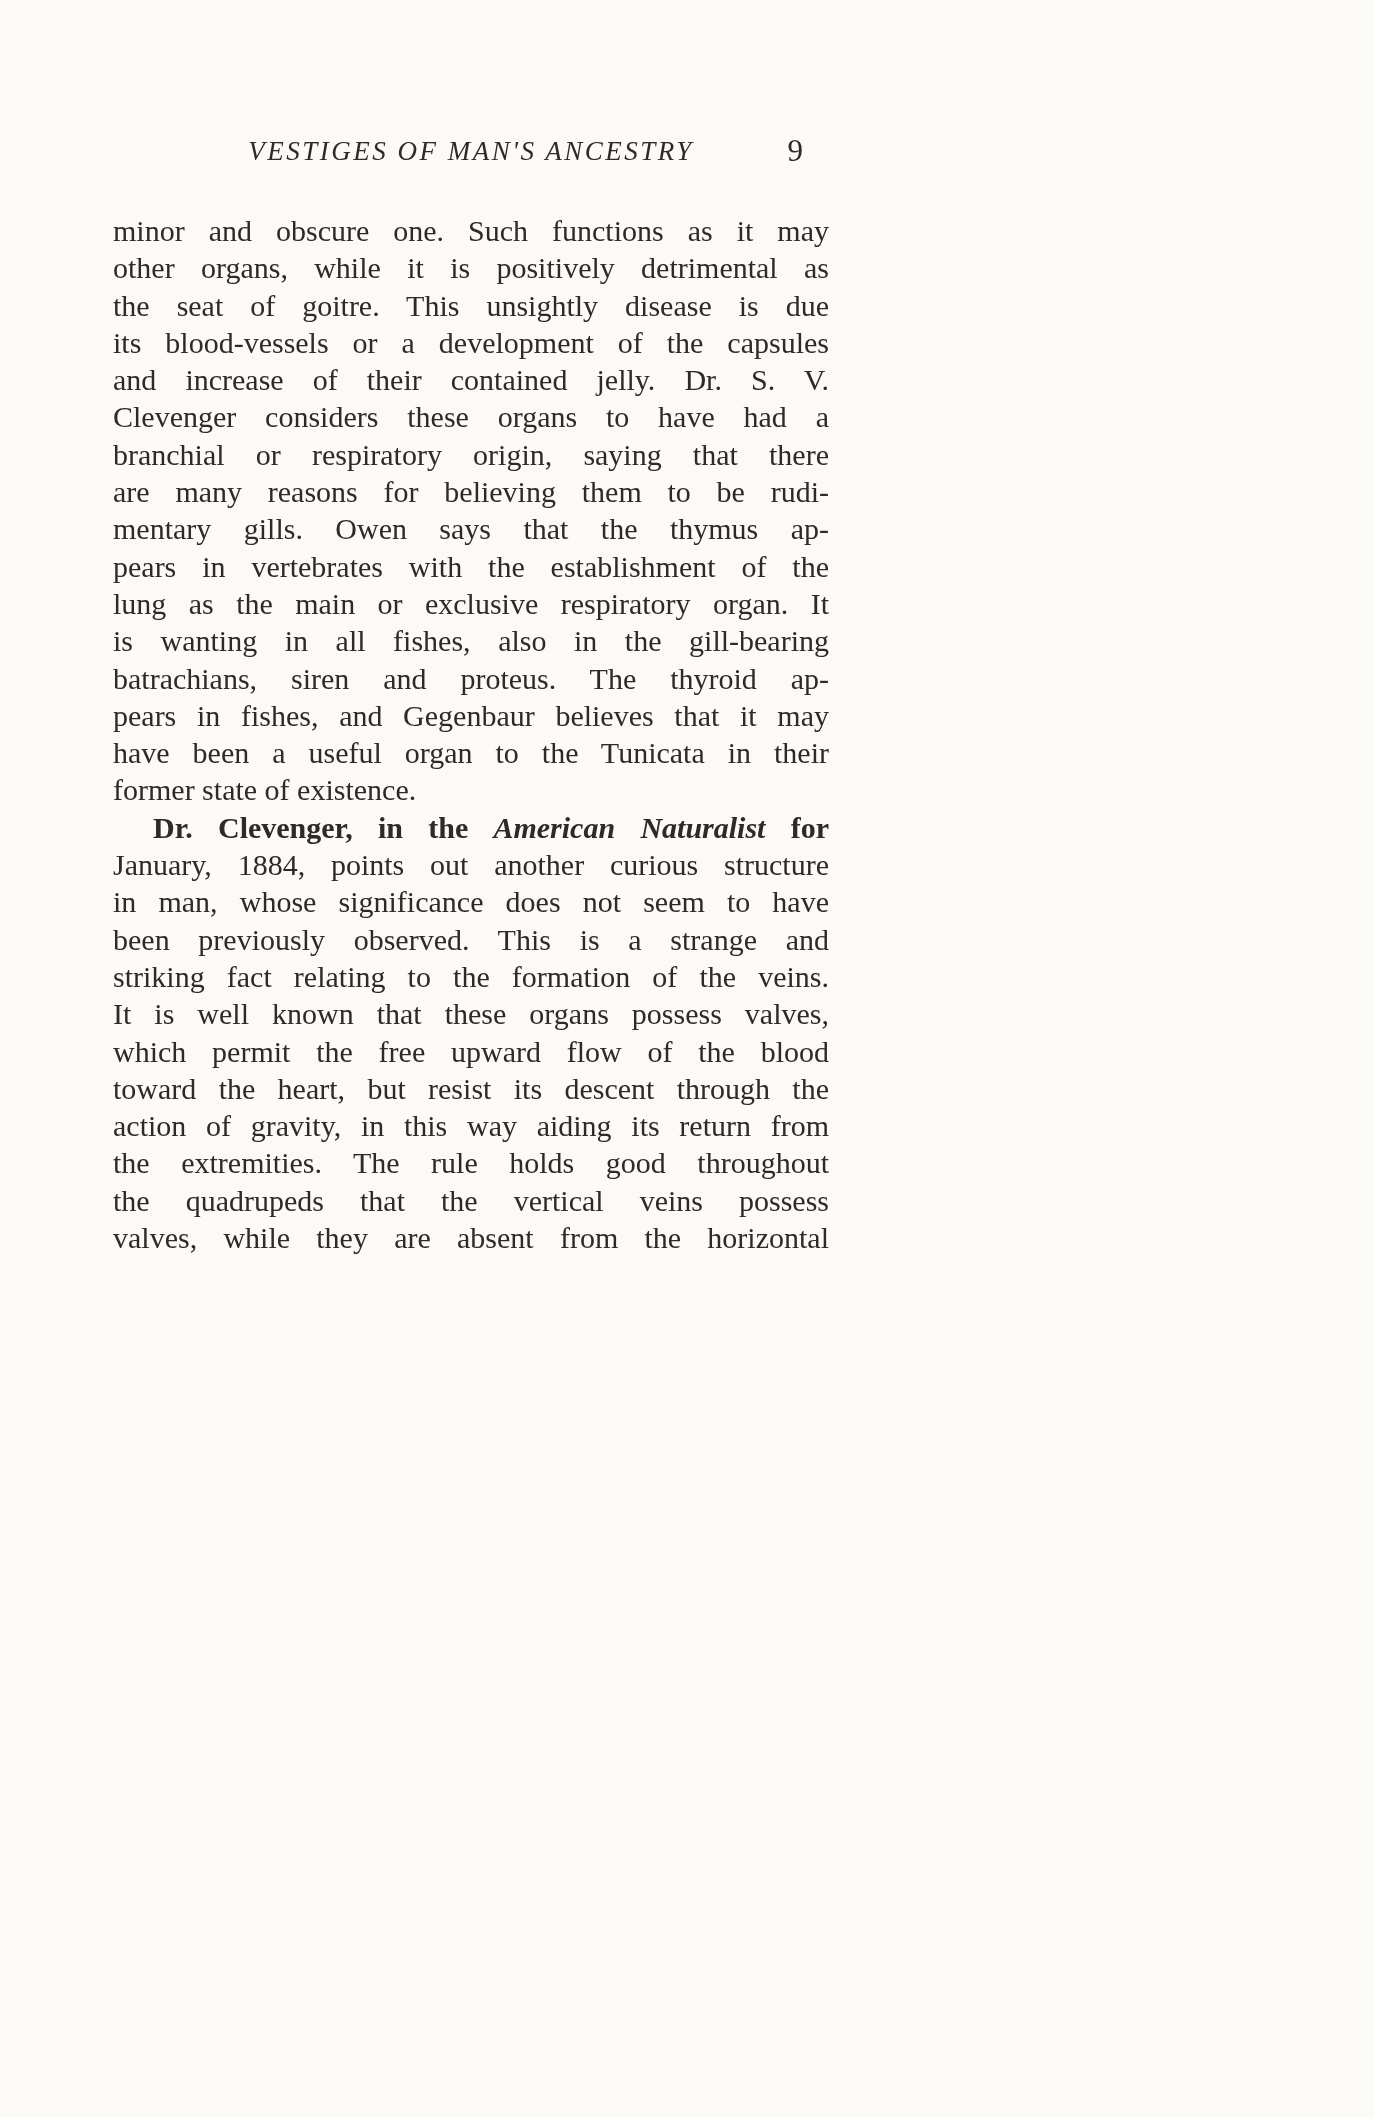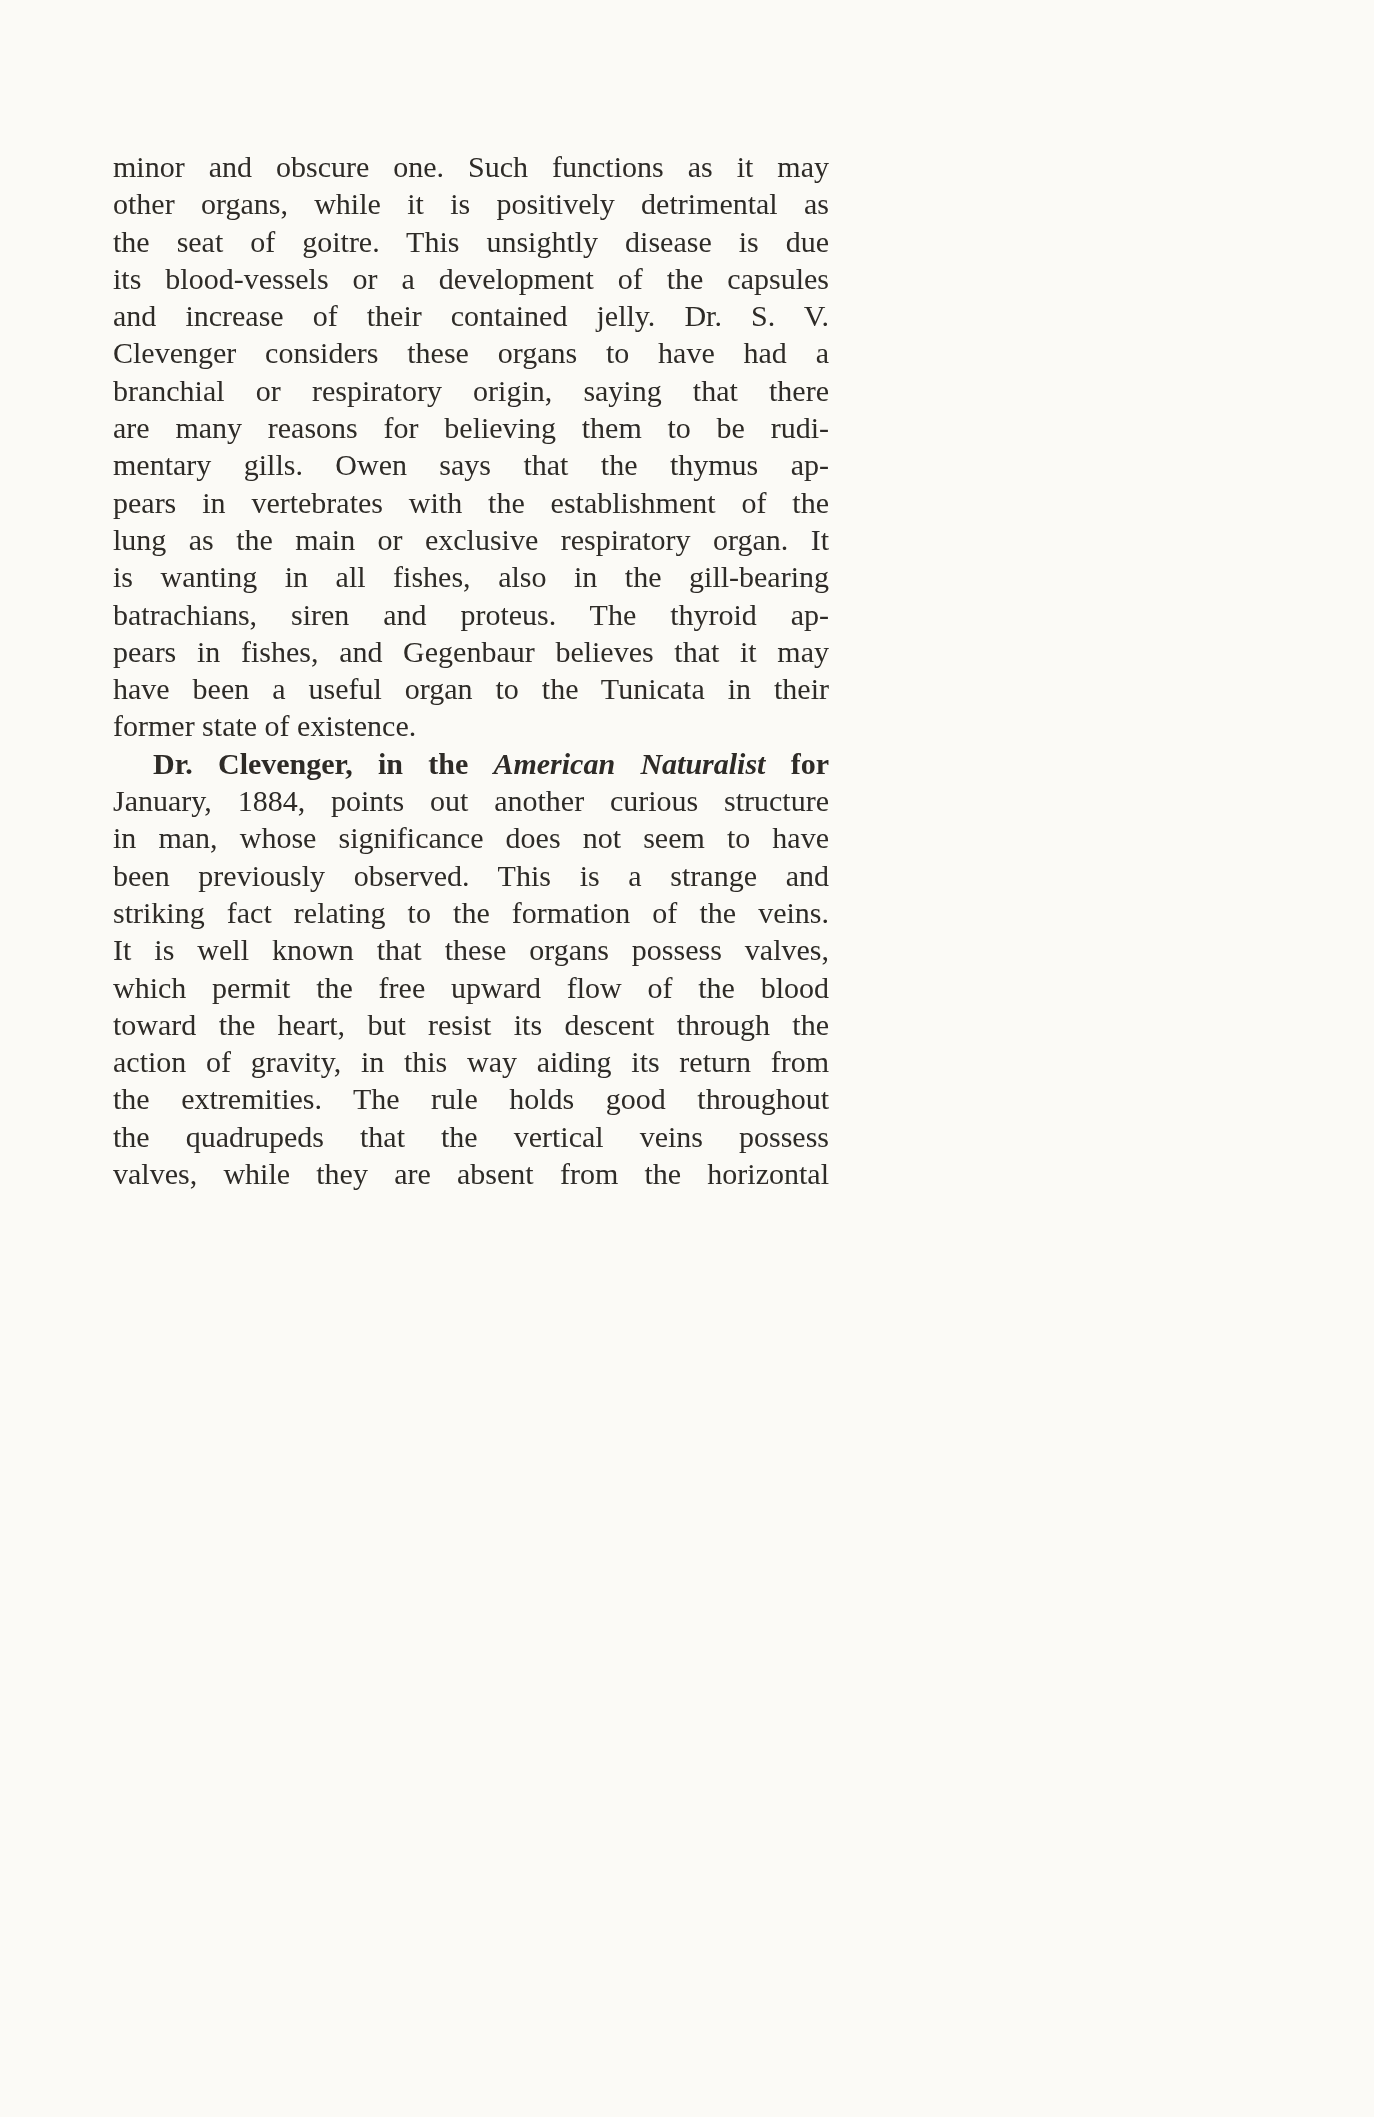--- a/index.html
+++ b/index.html
@@ -35,39 +35,43 @@
   .page-number {
     position: absolute;
     right: 26px;
     top: 0;
     line-height: 42px;
     font-size: 31px;
     font-style: normal;
     letter-spacing: 0;
   }
   .body-text {
-    margin-top: 18px;
+    margin-top: 40px;
     font-size: 30px;
     line-height: 37.3px;
   }
   .paragraph { margin: 0; }
   .line {
     text-align: justify;
     text-align-last: justify;
     min-height: 37.3px;
   }
   .line.no-justify { text-align-last: left; }
   .line.indent { text-indent: 40px; font-weight: bold; }
   .italic { font-style: italic; }
 </style>
 </head>
 <body style="--paper: #fbfaf6; --ink: #2e2b27;">
 
 <div class="page-surface">
   <div class="text-block">
+    <div class="running-head">
+      <span class="head-title">VESTIGES OF MAN'S ANCESTRY</span>
+      <span class="page-number">9</span>
+    </div>
     <div class="body-text" id="body-text">
         <div class="paragraph">
           <div class="line"><span>minor and obscure one.  Such functions as it may</span></div>
           <div class="line"><span>other organs, while it is positively detrimental as</span></div>
           <div class="line"><span>the seat of goitre.  This unsightly disease is due</span></div>
           <div class="line"><span>its blood-vessels or a development of the capsules</span></div>
           <div class="line"><span>and increase of their contained jelly.  Dr. S. V.</span></div>
           <div class="line"><span>Clevenger considers these organs to have had a</span></div>
           <div class="line"><span>branchial or respiratory origin, saying that there</span></div>
           <div class="line"><span>are many reasons for believing them to be rudi-</span></div>

